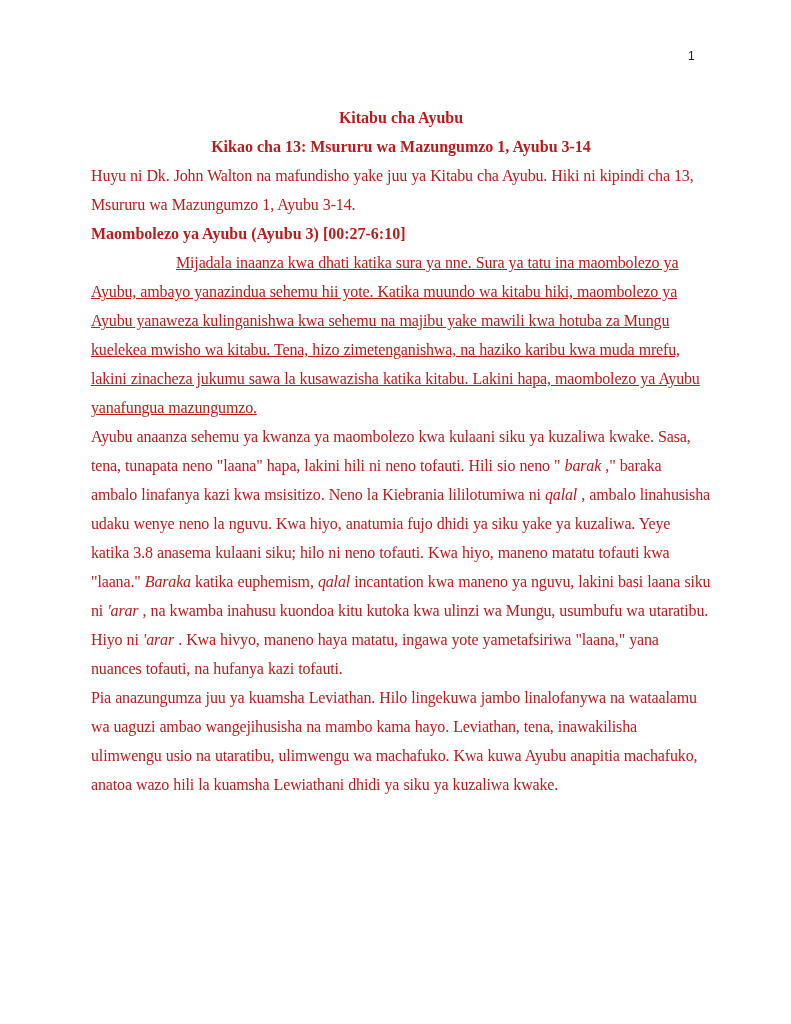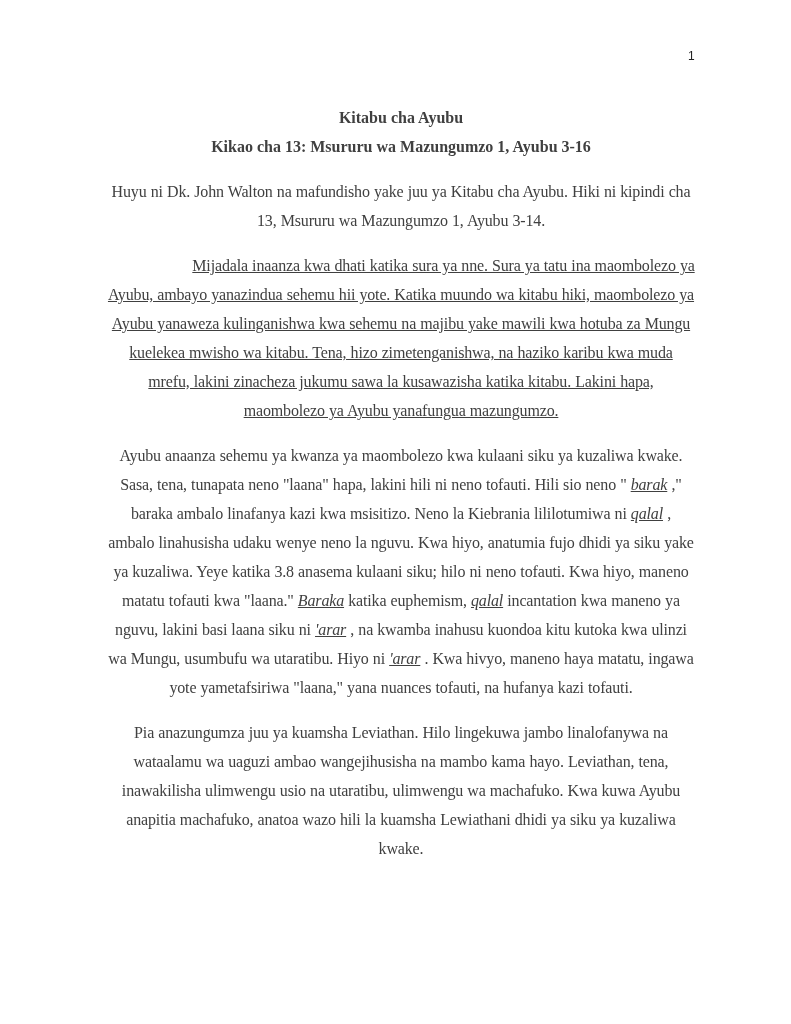--- a/index.html
+++ b/index.html
@@ -3,36 +3,37 @@
   <meta charset="utf-8">
   <style>
     html, body { margin: 0; padding: 0; background: #ffffff; }
     body { width: 791px; height: 1024px; position: relative; overflow: hidden; }
     .page-number {
       position: absolute; left: 688px; top: 49px;
       font-family: "Liberation Sans", sans-serif; font-size: 12px; color: #222;
     }
     .doc {
       position: absolute; left: 91px; top: 103px; width: 620px;
-      font-family: "Liberation Serif", serif; font-size: 16px; color: #404040;
+      font-family: "Liberation Serif", serif; font-size: 16px; color: #b91c1c;
       line-height: 29px;
     }
     .title {
       text-align: center; font-weight: bold; margin: 0; font-size: 16px; line-height: 29px;
     }
-    .p { margin: 16px; letter-spacing: -0.15px; word-spacing: 0.3px; text-align: center; }
+    .p { margin: 0; letter-spacing: -0.15px; word-spacing: 0.3px; }
     .indent { text-indent: 85px; text-decoration: underline; }
     .h { font-weight: bold; margin: 0; }
-    i { font-style: italic; text-decoration: underline; }
+    i { font-style: italic; }
   </style>
 </head>
 <body>
 
 <div class="page-number">1</div>
 
 <div class="doc">
   <p class="title">Kitabu cha Ayubu</p>
-  <p class="title">Kikao cha 13: Msururu wa Mazungumzo 1, Ayubu 3-16</p>
+  <p class="title">Kikao cha 13: Msururu wa Mazungumzo 1, Ayubu 3-14</p>
   <p class="p">Huyu ni Dk. John Walton na mafundisho yake juu ya Kitabu cha Ayubu. Hiki ni kipindi cha 13, Msururu wa Mazungumzo 1, Ayubu 3-14.</p>
+  <p class="h">Maombolezo ya Ayubu (Ayubu 3) [00:27-6:10]</p>
   <p class="p indent">Mijadala inaanza kwa dhati katika sura ya nne. Sura ya tatu ina maombolezo ya Ayubu, ambayo yanazindua sehemu hii yote. Katika muundo wa kitabu hiki, maombolezo ya Ayubu yanaweza kulinganishwa kwa sehemu na majibu yake mawili kwa hotuba za Mungu kuelekea mwisho wa kitabu. Tena, hizo zimetenganishwa, na haziko karibu kwa muda mrefu, lakini zinacheza jukumu sawa la kusawazisha katika kitabu. Lakini hapa, maombolezo ya Ayubu yanafungua mazungumzo.</p>
   <p class="p"><span>Ayubu anaanza sehemu ya kwanza ya maombolezo kwa kulaani siku ya kuzaliwa kwake. Sasa, tena, tunapata neno "laana" hapa, lakini hili ni neno tofauti. Hili sio neno " </span><i>barak</i><span> ," baraka ambalo linafanya kazi kwa msisitizo. Neno la Kiebrania lililotumiwa ni </span><i>qalal</i><span> , ambalo linahusisha udaku wenye neno la nguvu. Kwa hiyo, anatumia fujo dhidi ya siku yake ya kuzaliwa. Yeye katika 3.8 anasema kulaani siku; hilo ni neno tofauti. Kwa hiyo, maneno matatu tofauti kwa "laana." </span><i>Baraka</i><span> katika euphemism, </span><i>qalal</i><span> incantation kwa maneno ya nguvu, lakini basi laana siku ni </span><i>'arar</i><span> , na kwamba inahusu kuondoa kitu kutoka kwa ulinzi wa Mungu, usumbufu wa utaratibu. Hiyo ni </span><i>'arar</i><span> . Kwa hivyo, maneno haya matatu, ingawa yote yametafsiriwa "laana," yana nuances tofauti, na hufanya kazi tofauti.</span></p>
   <p class="p">Pia anazungumza juu ya kuamsha Leviathan. Hilo lingekuwa jambo linalofanywa na wataalamu wa uaguzi ambao wangejihusisha na mambo kama hayo. Leviathan, tena, inawakilisha ulimwengu usio na utaratibu, ulimwengu wa machafuko. Kwa kuwa Ayubu anapitia machafuko, anatoa wazo hili la kuamsha Lewiathani dhidi ya siku ya kuzaliwa kwake.</p>
 </div>
 
 </body></html>

